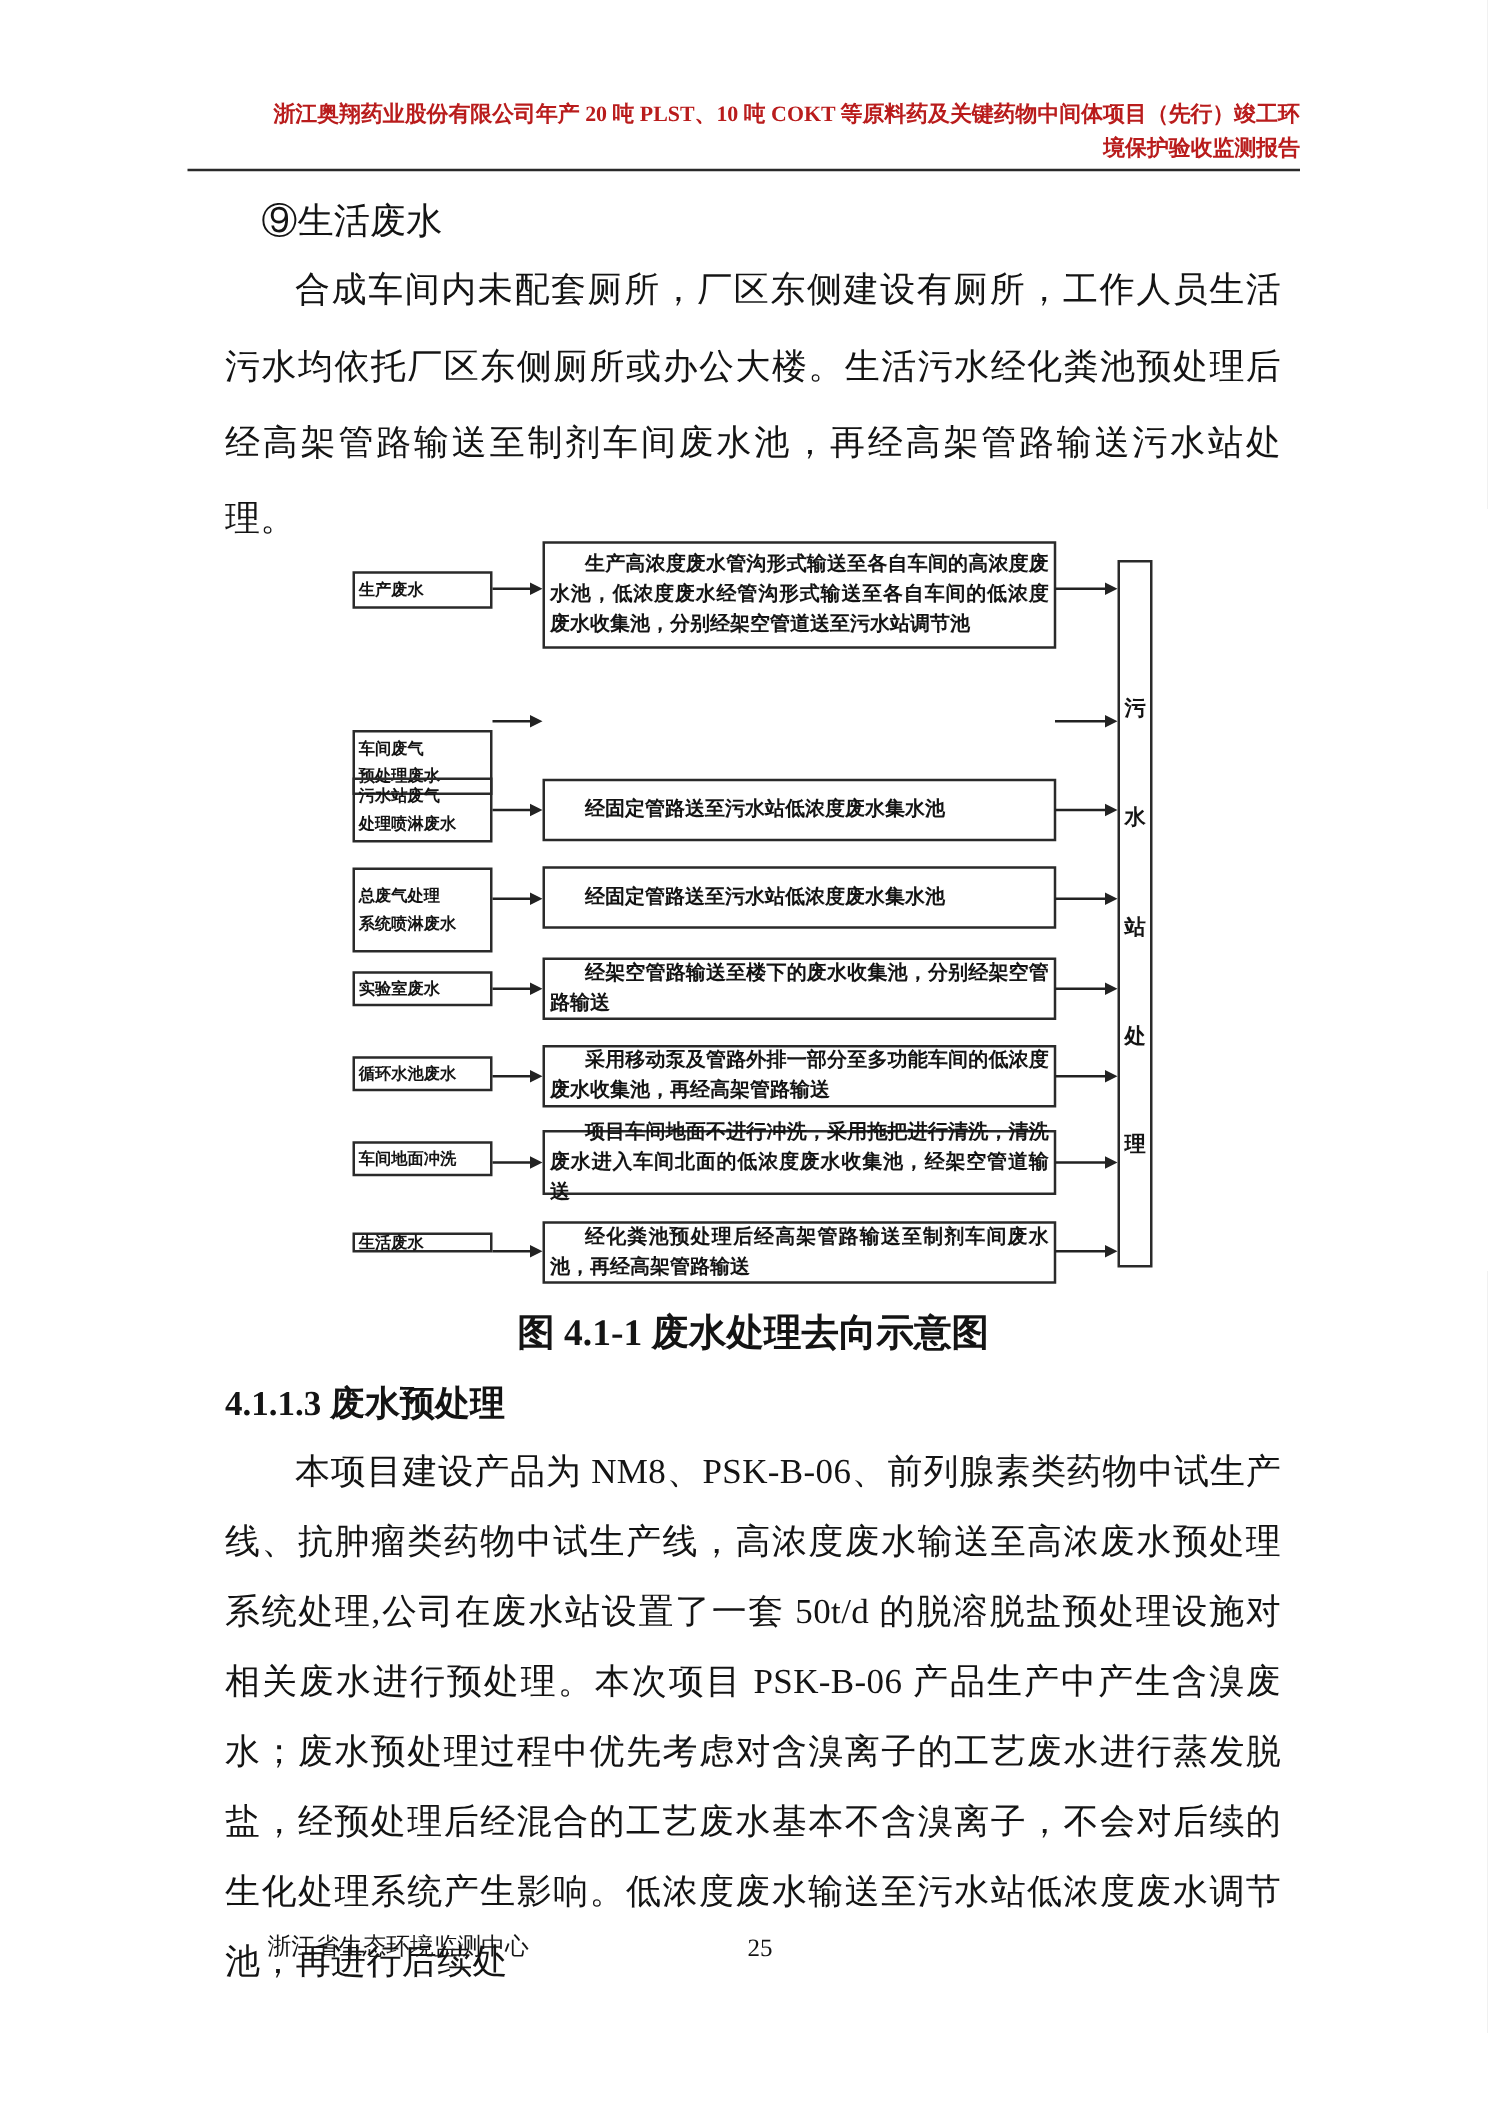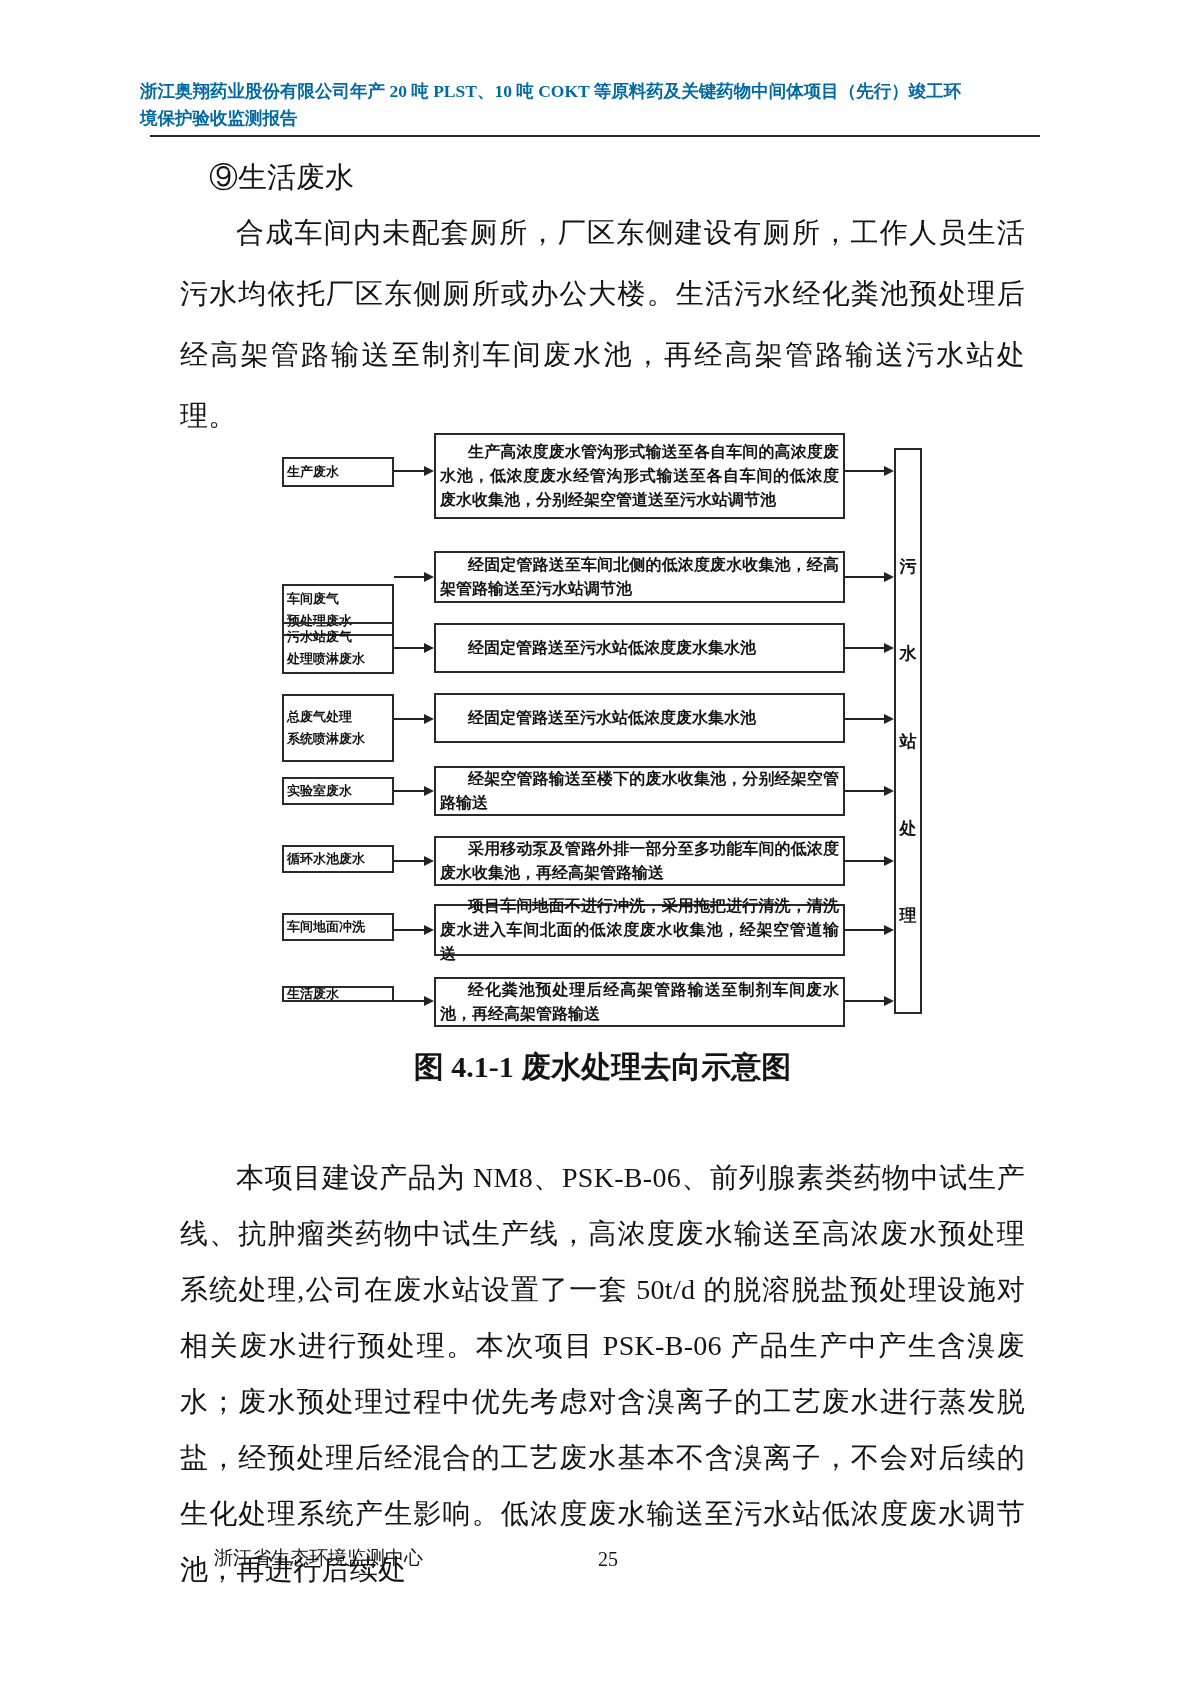--- a/index.html
+++ b/index.html
@@ -7,22 +7,22 @@
     position:relative;
     width:1190px;height:1683px;
     margin:0 auto;
     background:#ffffff;
     font-family:"Liberation Serif","DejaVu Serif",serif;
     color:#141414;
     overflow:hidden;
   }
   .doc-header{
     position:absolute;top:78px;left:140px;width:900px;
-    text-align:left;font-size:17.5px;line-height:27px;font-weight:600;
-    color:#0369a1;
+    text-align:right;font-size:17.5px;line-height:27px;font-weight:600;
+    color:#b91c1c;
   }
   .header-rule{
     position:absolute;top:135px;left:150px;width:890px;
     border-top:2.5px solid #2a2a2a;height:0;
   }
   .h-circ{
     position:absolute;top:156px;left:180px;width:845px;
     font-size:29px;line-height:42px;text-indent:1em;font-weight:500;
   }
   .para{
@@ -106,23 +106,20 @@
     </div>
     <div class="shaft" style="top:470px;left:844px;width:41px;"></div>
     <div class="head" style="top:466px;left:884px;"></div>
 
     <div class="lbox" style="top:552px;height:52px;margin-top:32px;">
       <span>车间废气</span>
         <span>预处理废水</span>
     </div>
     <div class="shaft" style="top:576px;left:394px;width:31px;"></div>
     <div class="head" style="top:572px;left:424px;"></div>
-    <div class="mbox" style="top:551px;height:52px;">
-      <div class="t">经固定管路送至车间北侧的低浓度废水收集池，经高架管路输送至污水站调节池</div>
-    </div>
     <div class="shaft" style="top:576px;left:844px;width:41px;"></div>
     <div class="head" style="top:572px;left:884px;"></div>
 
     <div class="lbox" style="top:622px;height:52px;">
       <span>污水站废气</span>
         <span>处理喷淋废水</span>
     </div>
     <div class="shaft" style="top:647px;left:394px;width:31px;"></div>
     <div class="head" style="top:643px;left:424px;"></div>
     <div class="mbox" style="top:623px;height:50px;">
@@ -195,18 +192,19 @@
         <span>污</span>
         <span>水</span>
         <span>站</span>
         <span>处</span>
         <span>理</span>
       </div>
   </div>
 
   <div class="fig-caption">图 4.1-1  废水处理去向示意图</div>
 
+  <div class="h-413">4.1.1.3 废水预处理</div>
   <div class="para para2">本项目建设产品为 NM8、PSK-B-06、前列腺素类药物中试生产线、抗肿瘤类药物中试生产线，高浓度废水输送至高浓废水预处理系统处理,公司在废水站设置了一套 50t/d 的脱溶脱盐预处理设施对相关废水进行预处理。本次项目 PSK-B-06 产品生产中产生含溴废水；废水预处理过程中优先考虑对含溴离子的工艺废水进行蒸发脱盐，经预处理后经混合的工艺废水基本不含溴离子，不会对后续的生化处理系统产生影响。低浓度废水输送至污水站低浓度废水调节池，再进行后续处</div>
 
   <div class="footer-org">浙江省生态环境监测中心</div>
   <div class="footer-page">25</div>
 
 </div>
 
 </body></html>

